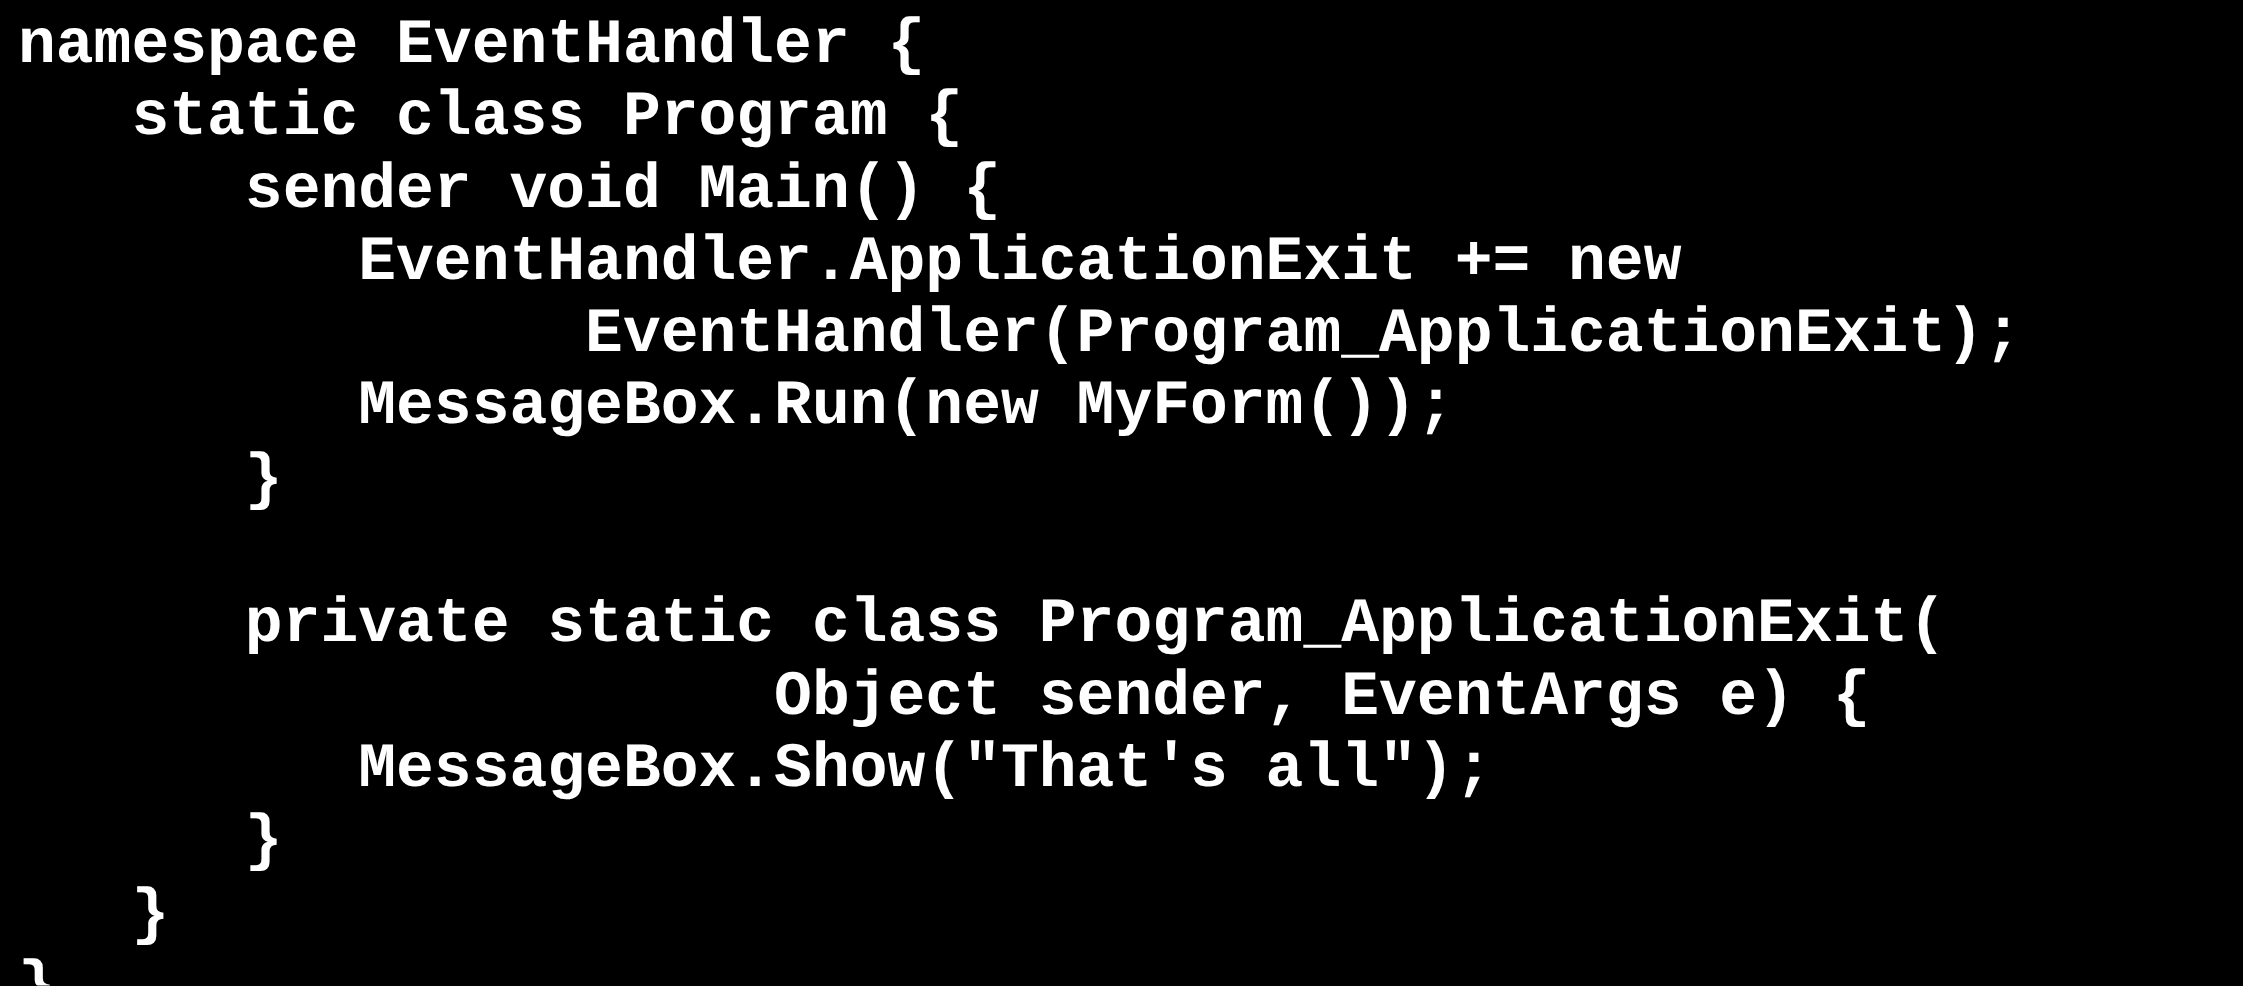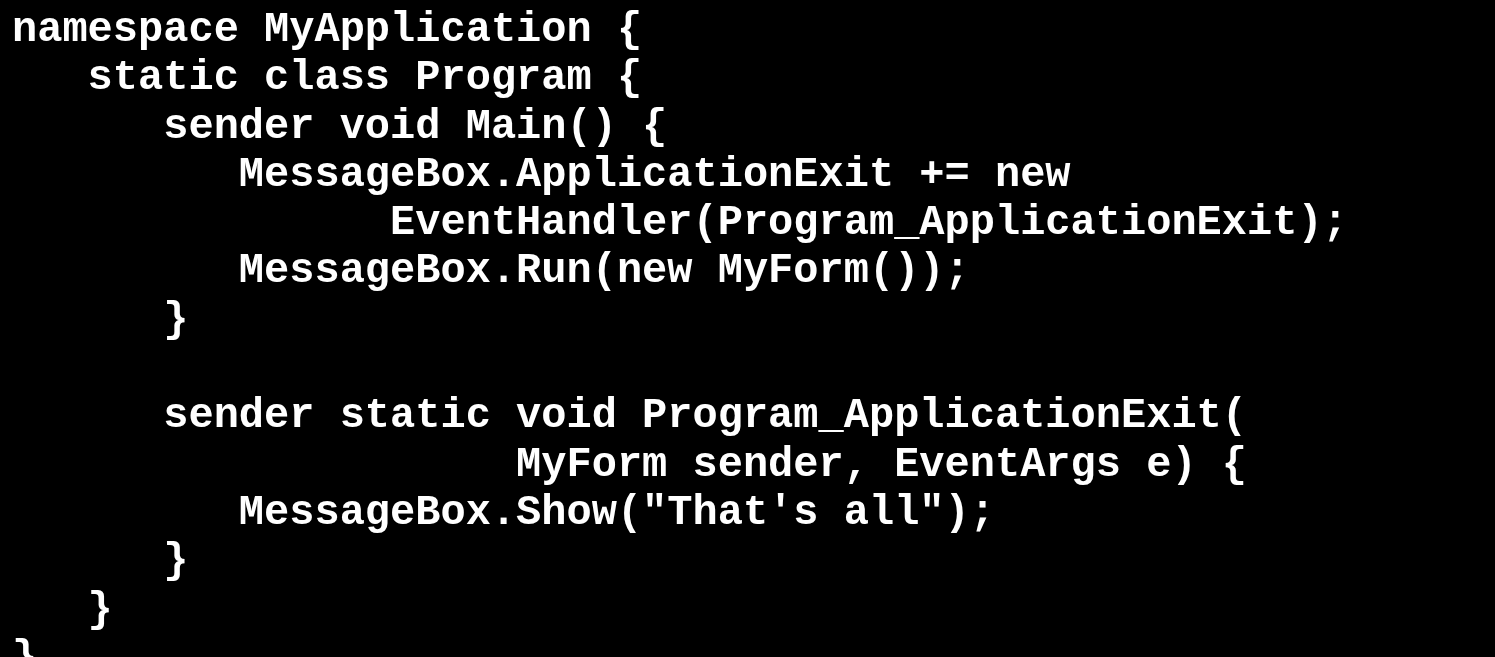--- a/index.html
+++ b/index.html
@@ -17,26 +17,26 @@
       font-weight: bold;
       color: #ffffff;
       font-size: 42px;
       line-height: 1.15;
       white-space: pre;
     }
   </style>
 </head>
 <body>
 
-<pre class="code"><span>namespace MyApplication {</span>
+<pre class="code"><span>namespace EventHandler {</span>
 <span>   static class Program {</span>
 <span>      sender void Main() {</span>
-<span>         MessageBox.ApplicationExit += new</span>
+<span>         EventHandler.ApplicationExit += new</span>
 <span>               EventHandler(Program_ApplicationExit);</span>
 <span>         MessageBox.Run(new MyForm());</span>
 <span>      }</span>
 <span></span>
-<span>      sender static void Program_ApplicationExit(</span>
-<span>                    MyForm sender, EventArgs e) {</span>
+<span>      private static class Program_ApplicationExit(</span>
+<span>                    Object sender, EventArgs e) {</span>
 <span>         MessageBox.Show("That's all");</span>
 <span>      }</span>
 <span>   }</span>
 <span>}</span></pre>
 
 </body></html>

